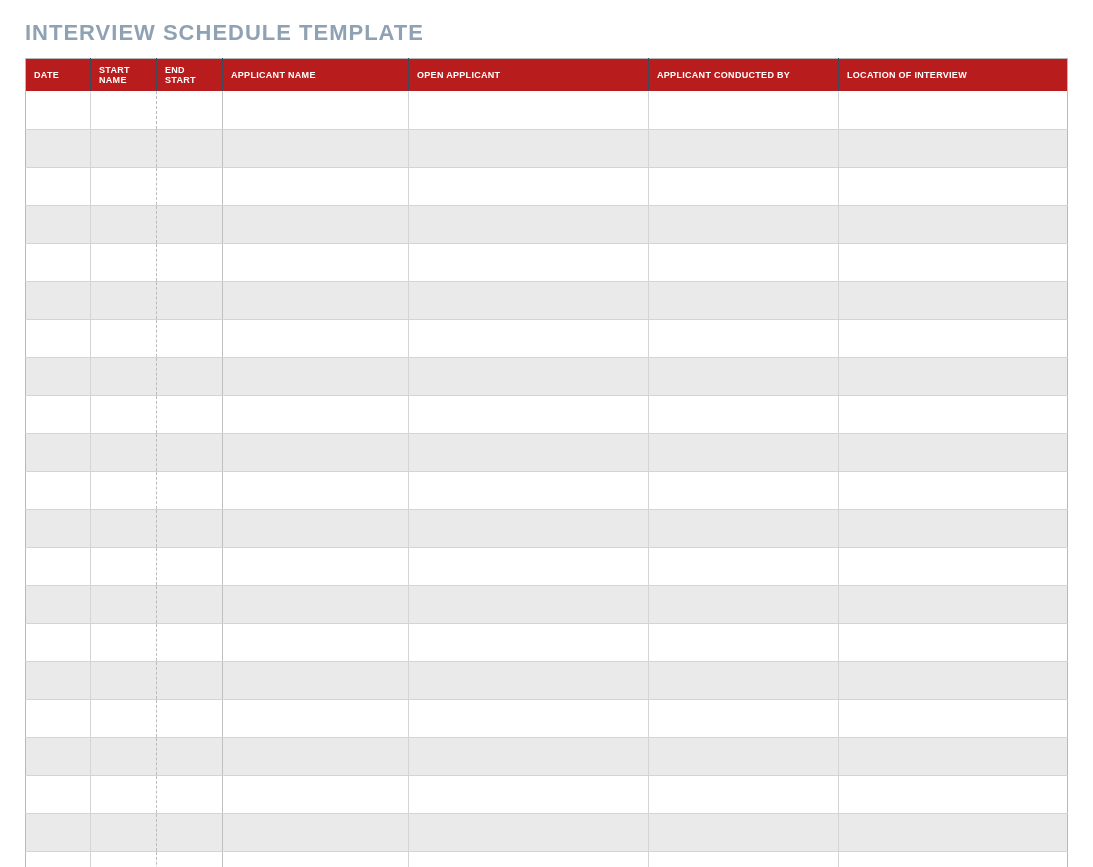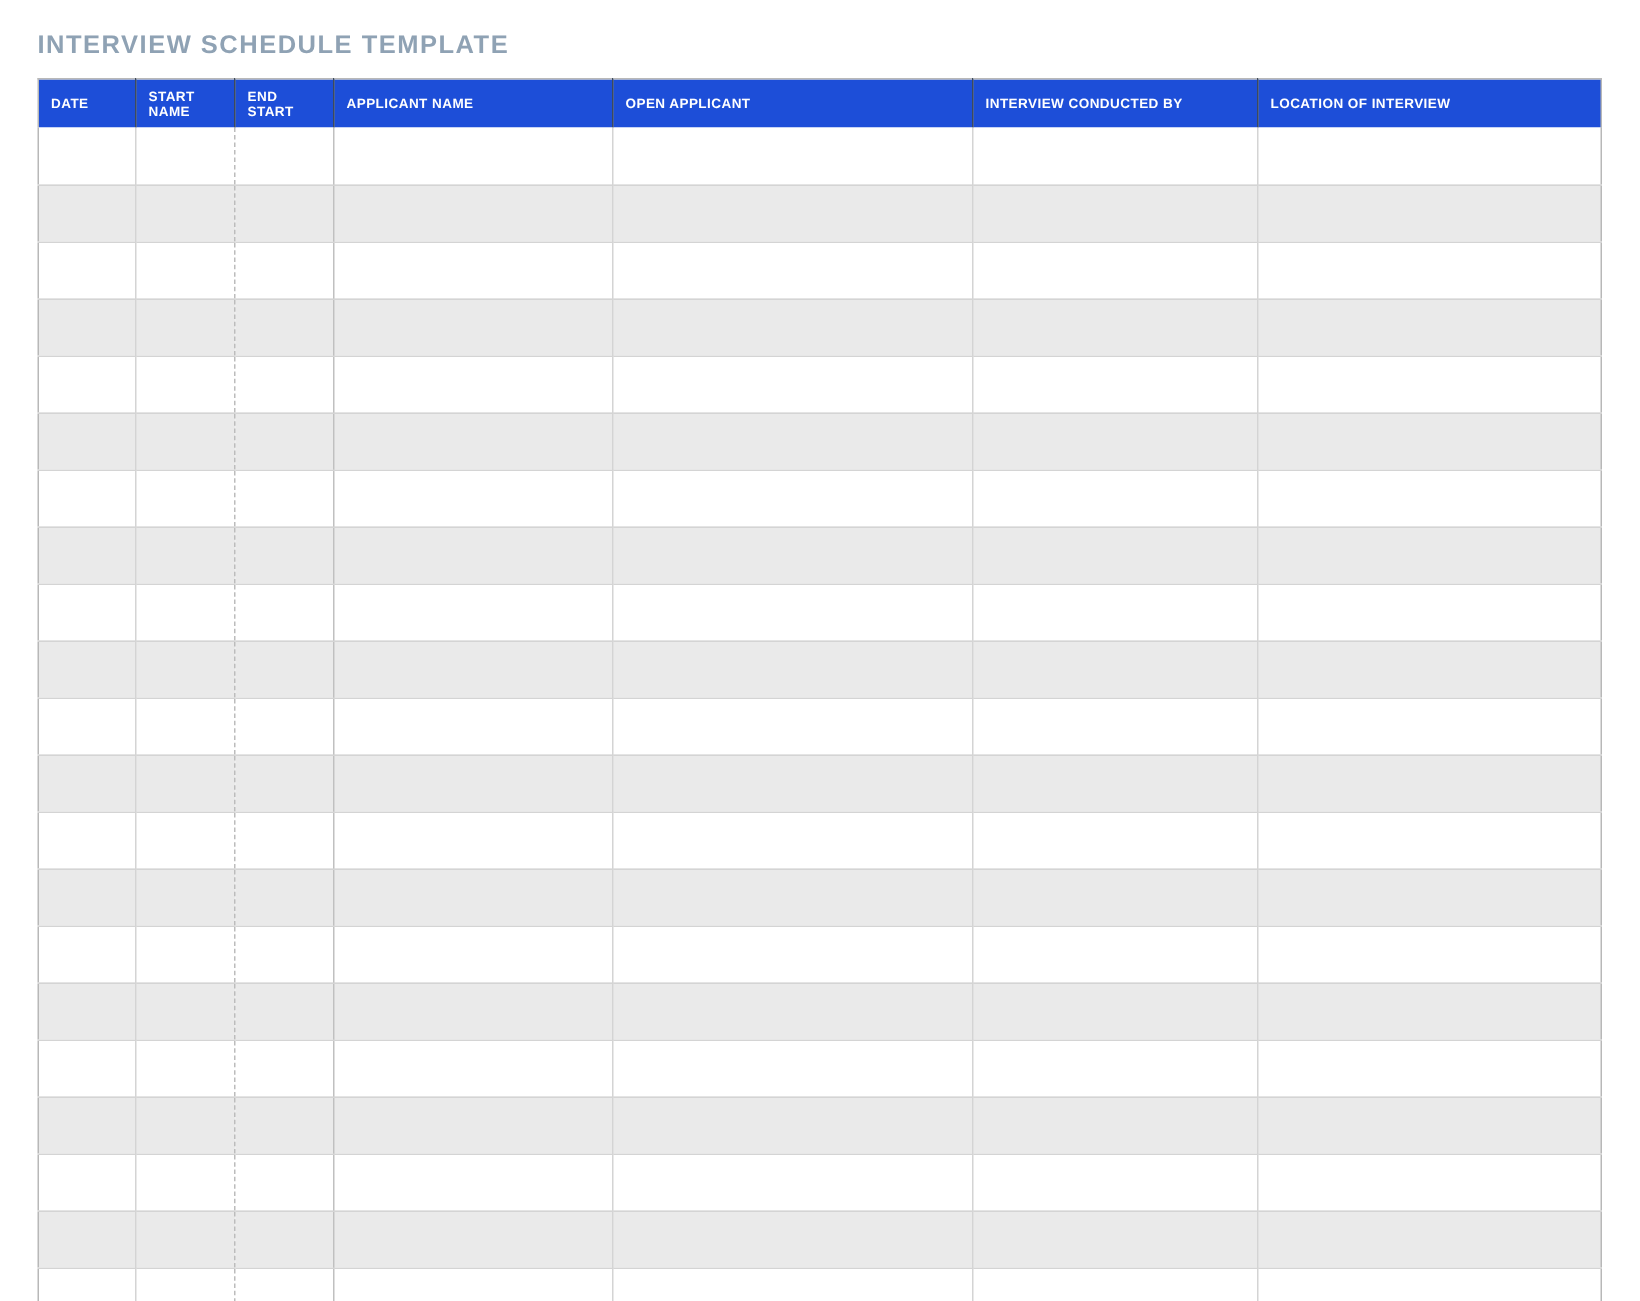--- a/index.html
+++ b/index.html
@@ -8,33 +8,33 @@
     padding: 0;
   }
   body {
     font-family: Arial, Helvetica, sans-serif;
     background: #ffffff;
     padding: 20px 25px;
     width: 1093px;
   }
   .title {
     color: #8FA2B4;
-    font-size: 17px;
+    font-size: 22px;
     font-weight: bold;
     letter-spacing: 1px;
     margin-bottom: 12px;
   }
   table.schedule {
     width: 100%;
     border-collapse: collapse;
     border: 1px solid #b8b8b8;
     table-layout: fixed;
   }
   table.schedule thead th {
-    background: #1d4ed8;
+    background: #b91c1c;
     color: #ffffff;
     font-size: 9px;
     font-weight: bold;
     text-align: left;
     padding: 6px 8px;
     letter-spacing: 0.3px;
     border-right: 1px solid #3d4a5c;
   }
   table.schedule thead th:last-child {
     border-right: none;
@@ -90,21 +90,21 @@
     <col class="c-conducted">
     <col class="c-location">
   </colgroup>
   <thead>
     <tr>
       <th>DATE</th>
       <th>START NAME</th>
       <th>END START</th>
       <th>APPLICANT NAME</th>
       <th>OPEN APPLICANT</th>
-      <th>INTERVIEW CONDUCTED BY</th>
+      <th>APPLICANT CONDUCTED BY</th>
       <th>LOCATION OF INTERVIEW</th>
     </tr>
   </thead>
   <tbody id="schedule-body">
   <tr>
         <td class="col-date"></td>
         <td class="col-start"></td>
         <td class="col-end"></td>
         <td class="col-name"></td>
         <td class="col-position"></td>

